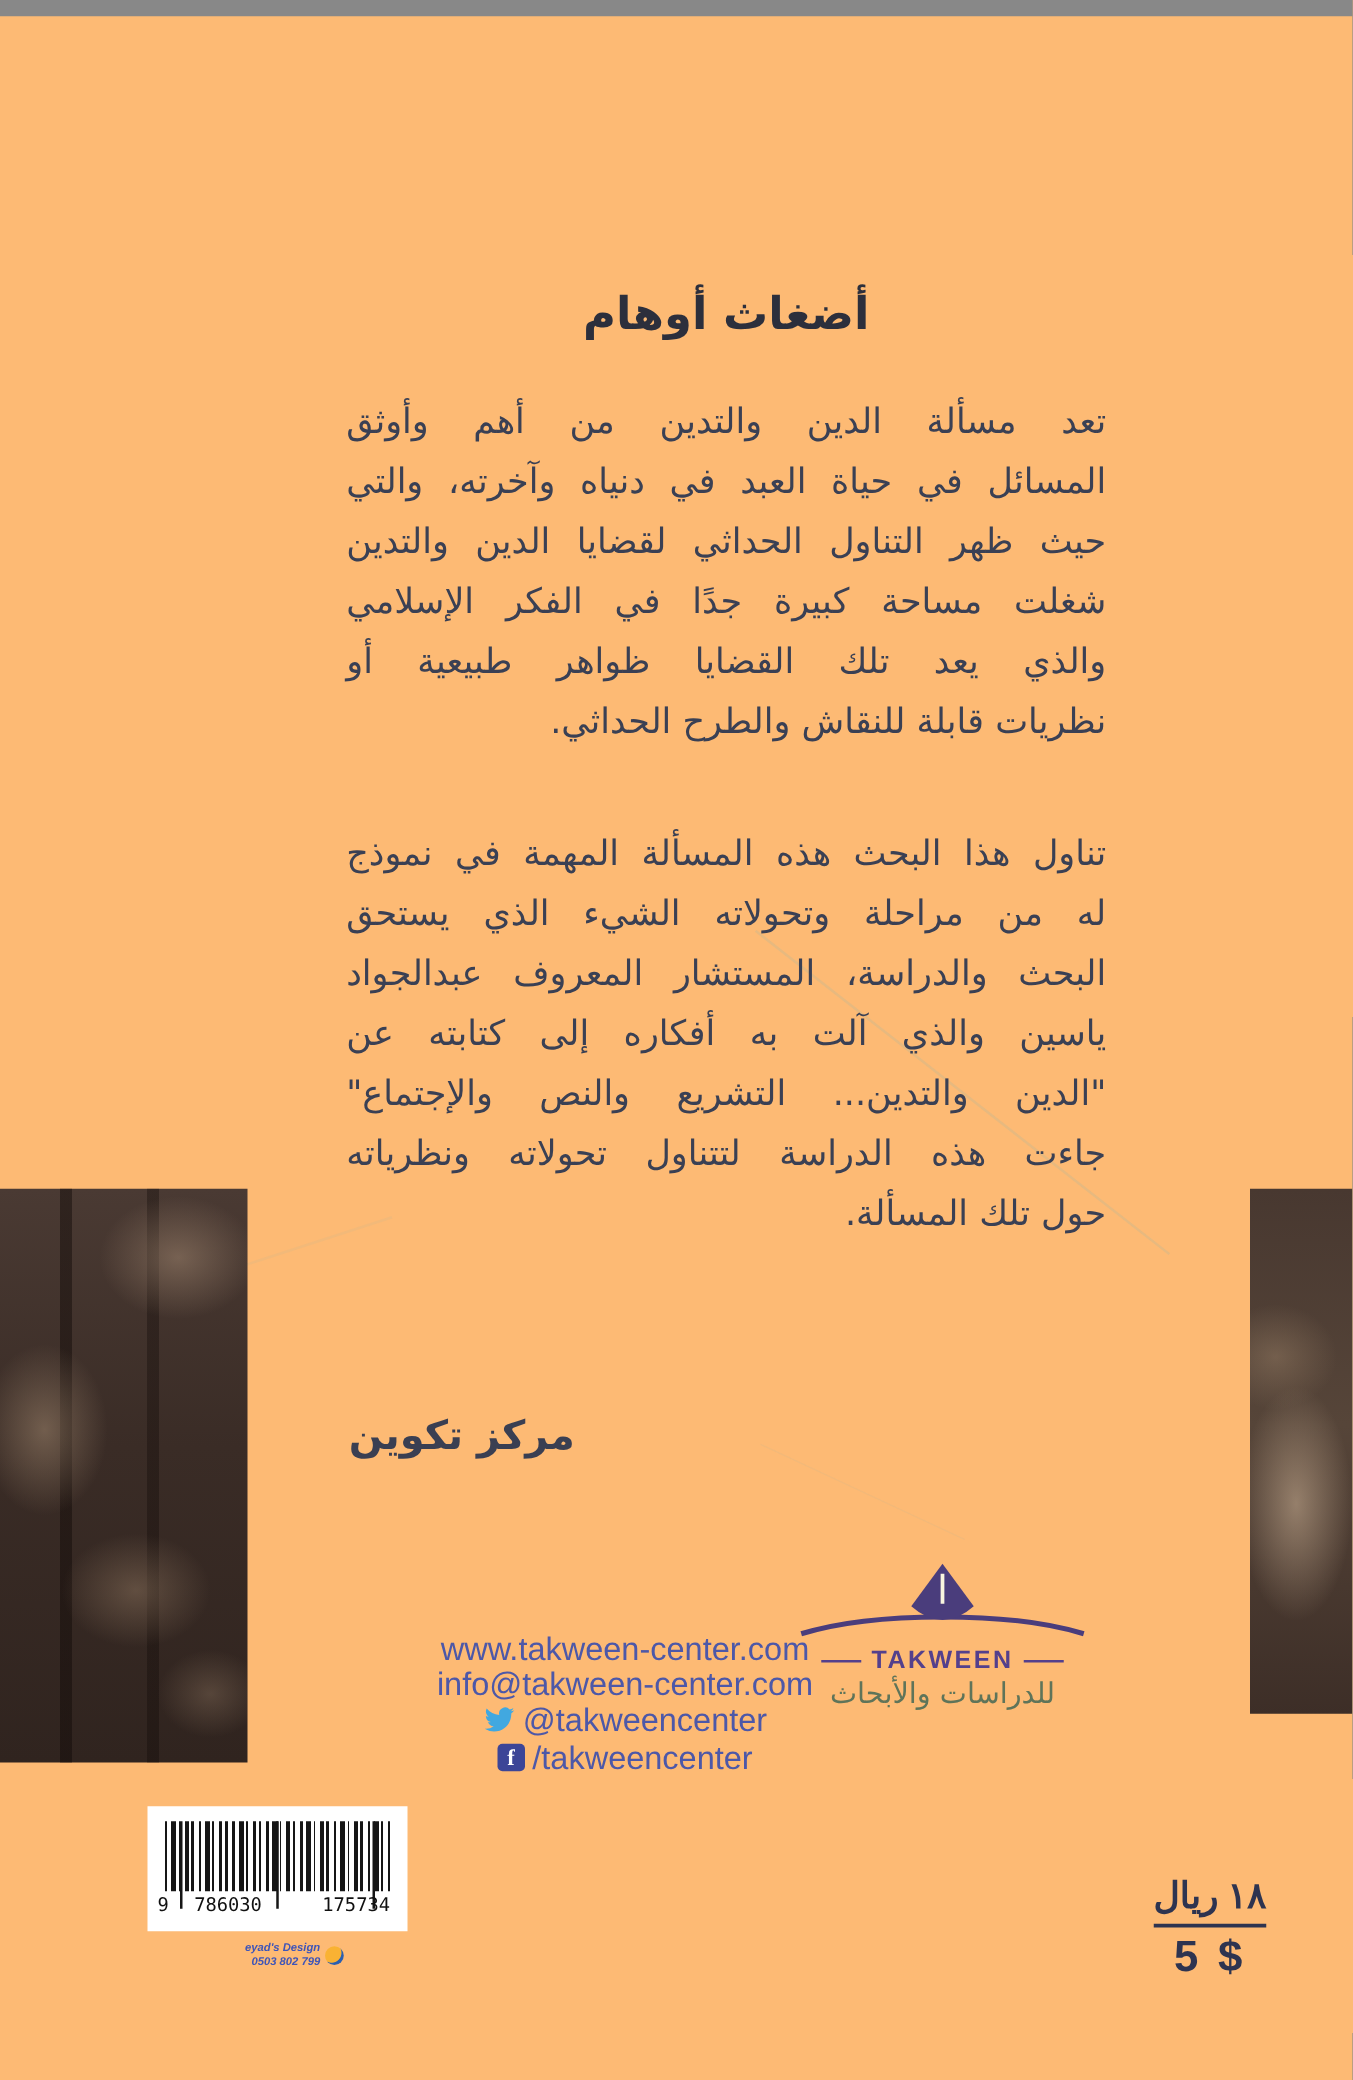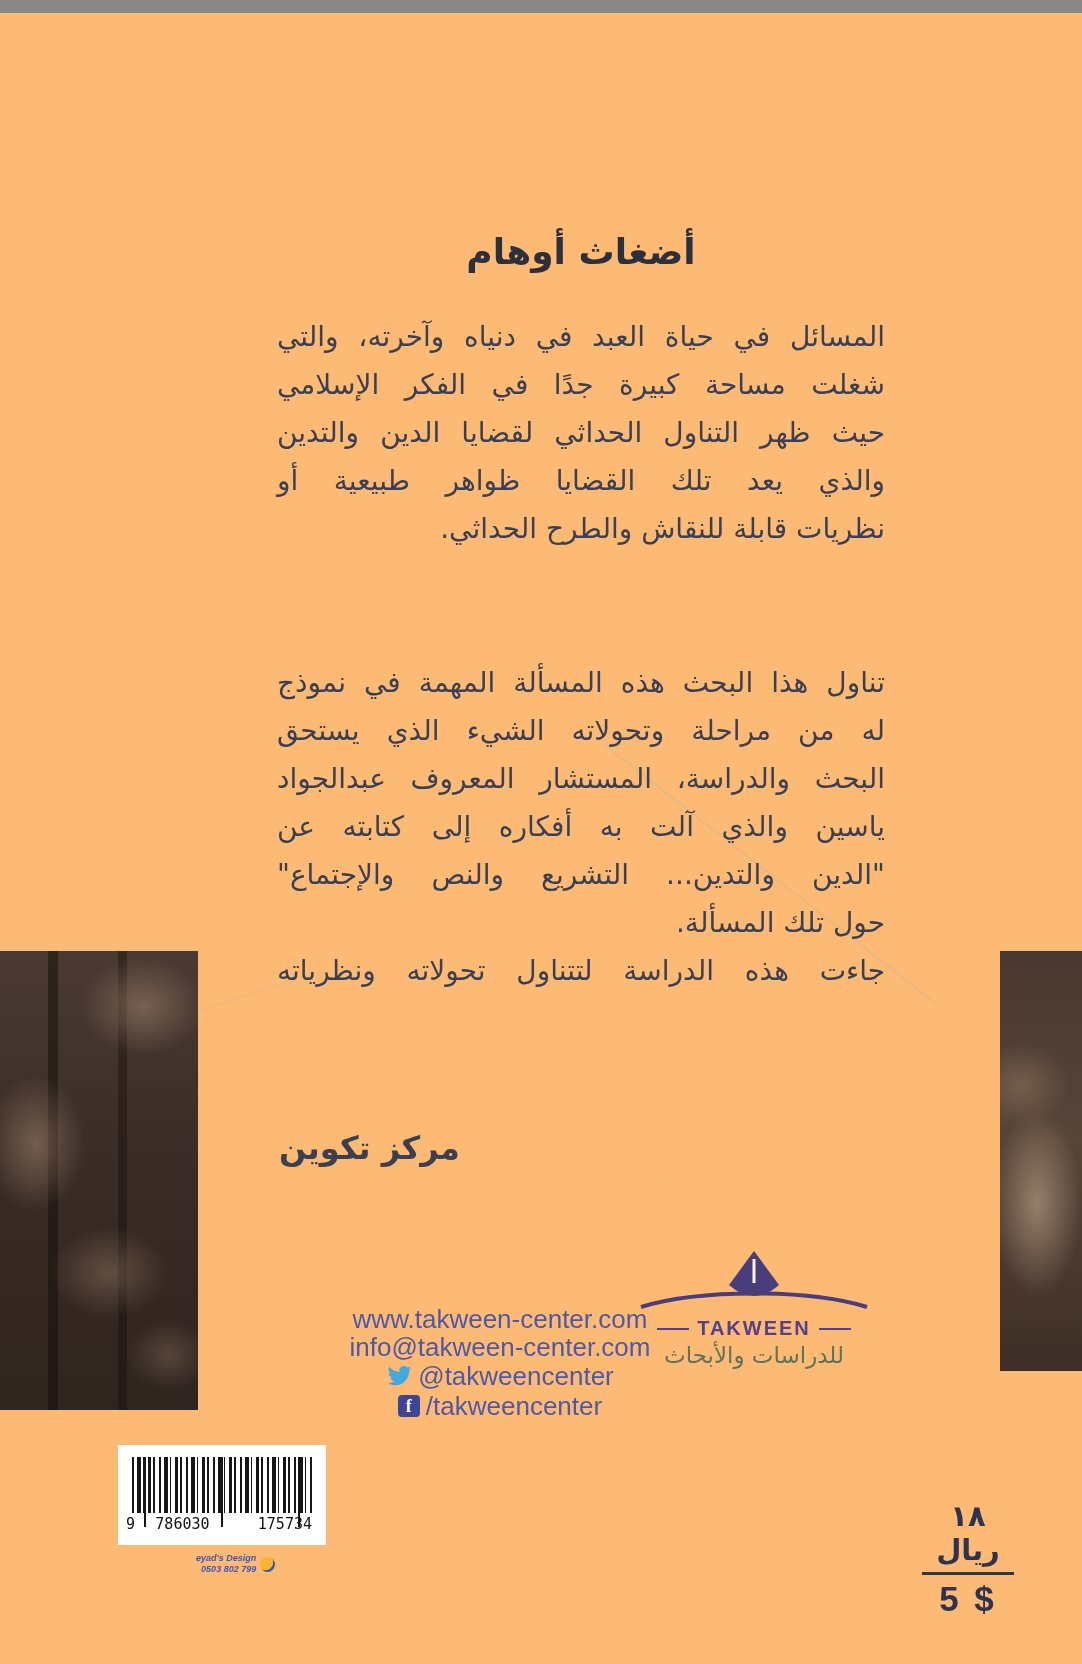--- a/index.html
+++ b/index.html
@@ -128,54 +128,55 @@
   }
   .credit .dlogo{
     width:15px;height:15px;border-radius:50%;
     background:radial-gradient(circle at 35% 35%, #f9b233 0 55%, #2b5fb0 60% 100%);
   }
 
   
   .price{position:absolute;left:922px;top:1486px;width:92px;text-align:center;color:#2e3450;}
   .price .riyal{
     font-size:29px;font-weight:bold;direction:rtl;
-    padding-bottom:5px;border-bottom:3px solid #2e3450;display:inline-block;min-width:76px;
+    padding-bottom:5px;border-bottom:3px solid #2e3450;display:inline-block;min-width:76px;font-family:Liberation Serif, serif;
   }
   .price .dollar{
     font-size:35px;font-weight:bold;letter-spacing:3px;margin-top:4px;
     font-family:"Liberation Sans",sans-serif;
   }
 </style>
 </head>
 <body>
 
 <div class="cover">
 
   <div class="crease c1"></div>
   <div class="crease c2"></div>
   <div class="crease c3"></div>
 
   <div class="title">أضغاث أوهام</div>
 
   <div class="para p1">
+    <div class="jline">تعد مسألة الدين والتدين من أهم وأوثق</div>
     <div class="jline">المسائل في حياة العبد في دنياه وآخرته، والتي</div>
+    <div class="jline">حيث ظهر التناول الحداثي لقضايا الدين والتدين</div>
     <div class="jline">شغلت مساحة كبيرة جدًا في الفكر الإسلامي</div>
-    <div class="jline">حيث ظهر التناول الحداثي لقضايا الدين والتدين</div>
     <div class="jline">والذي يعد تلك القضايا ظواهر طبيعية أو</div>
     <div class="jline last">نظريات قابلة للنقاش والطرح الحداثي.</div>
   </div>
 
   <div class="para p2">
     <div class="jline">تناول هذا البحث هذه المسألة المهمة في نموذج</div>
     <div class="jline">له من مراحلة وتحولاته الشيء الذي يستحق</div>
     <div class="jline">البحث والدراسة، المستشار المعروف عبدالجواد</div>
     <div class="jline">ياسين والذي آلت به أفكاره إلى كتابته عن</div>
     <div class="jline">"الدين والتدين... التشريع والنص والإجتماع"</div>
+    <div class="jline">جاءت هذه الدراسة لتتناول تحولاته ونظرياته</div>
     <div class="jline last">حول تلك المسألة.</div>
-    <div class="jline">جاءت هذه الدراسة لتتناول تحولاته ونظرياته</div>
   </div>
 
   <div class="publisher">مركز تكوين</div>
 
   <div class="strip strip-left"></div>
   <div class="strip strip-right"></div>
 
   <div class="contact">
     <div class="row">www.takween-center.com</div>
     <div class="row">info@takween-center.com</div>

